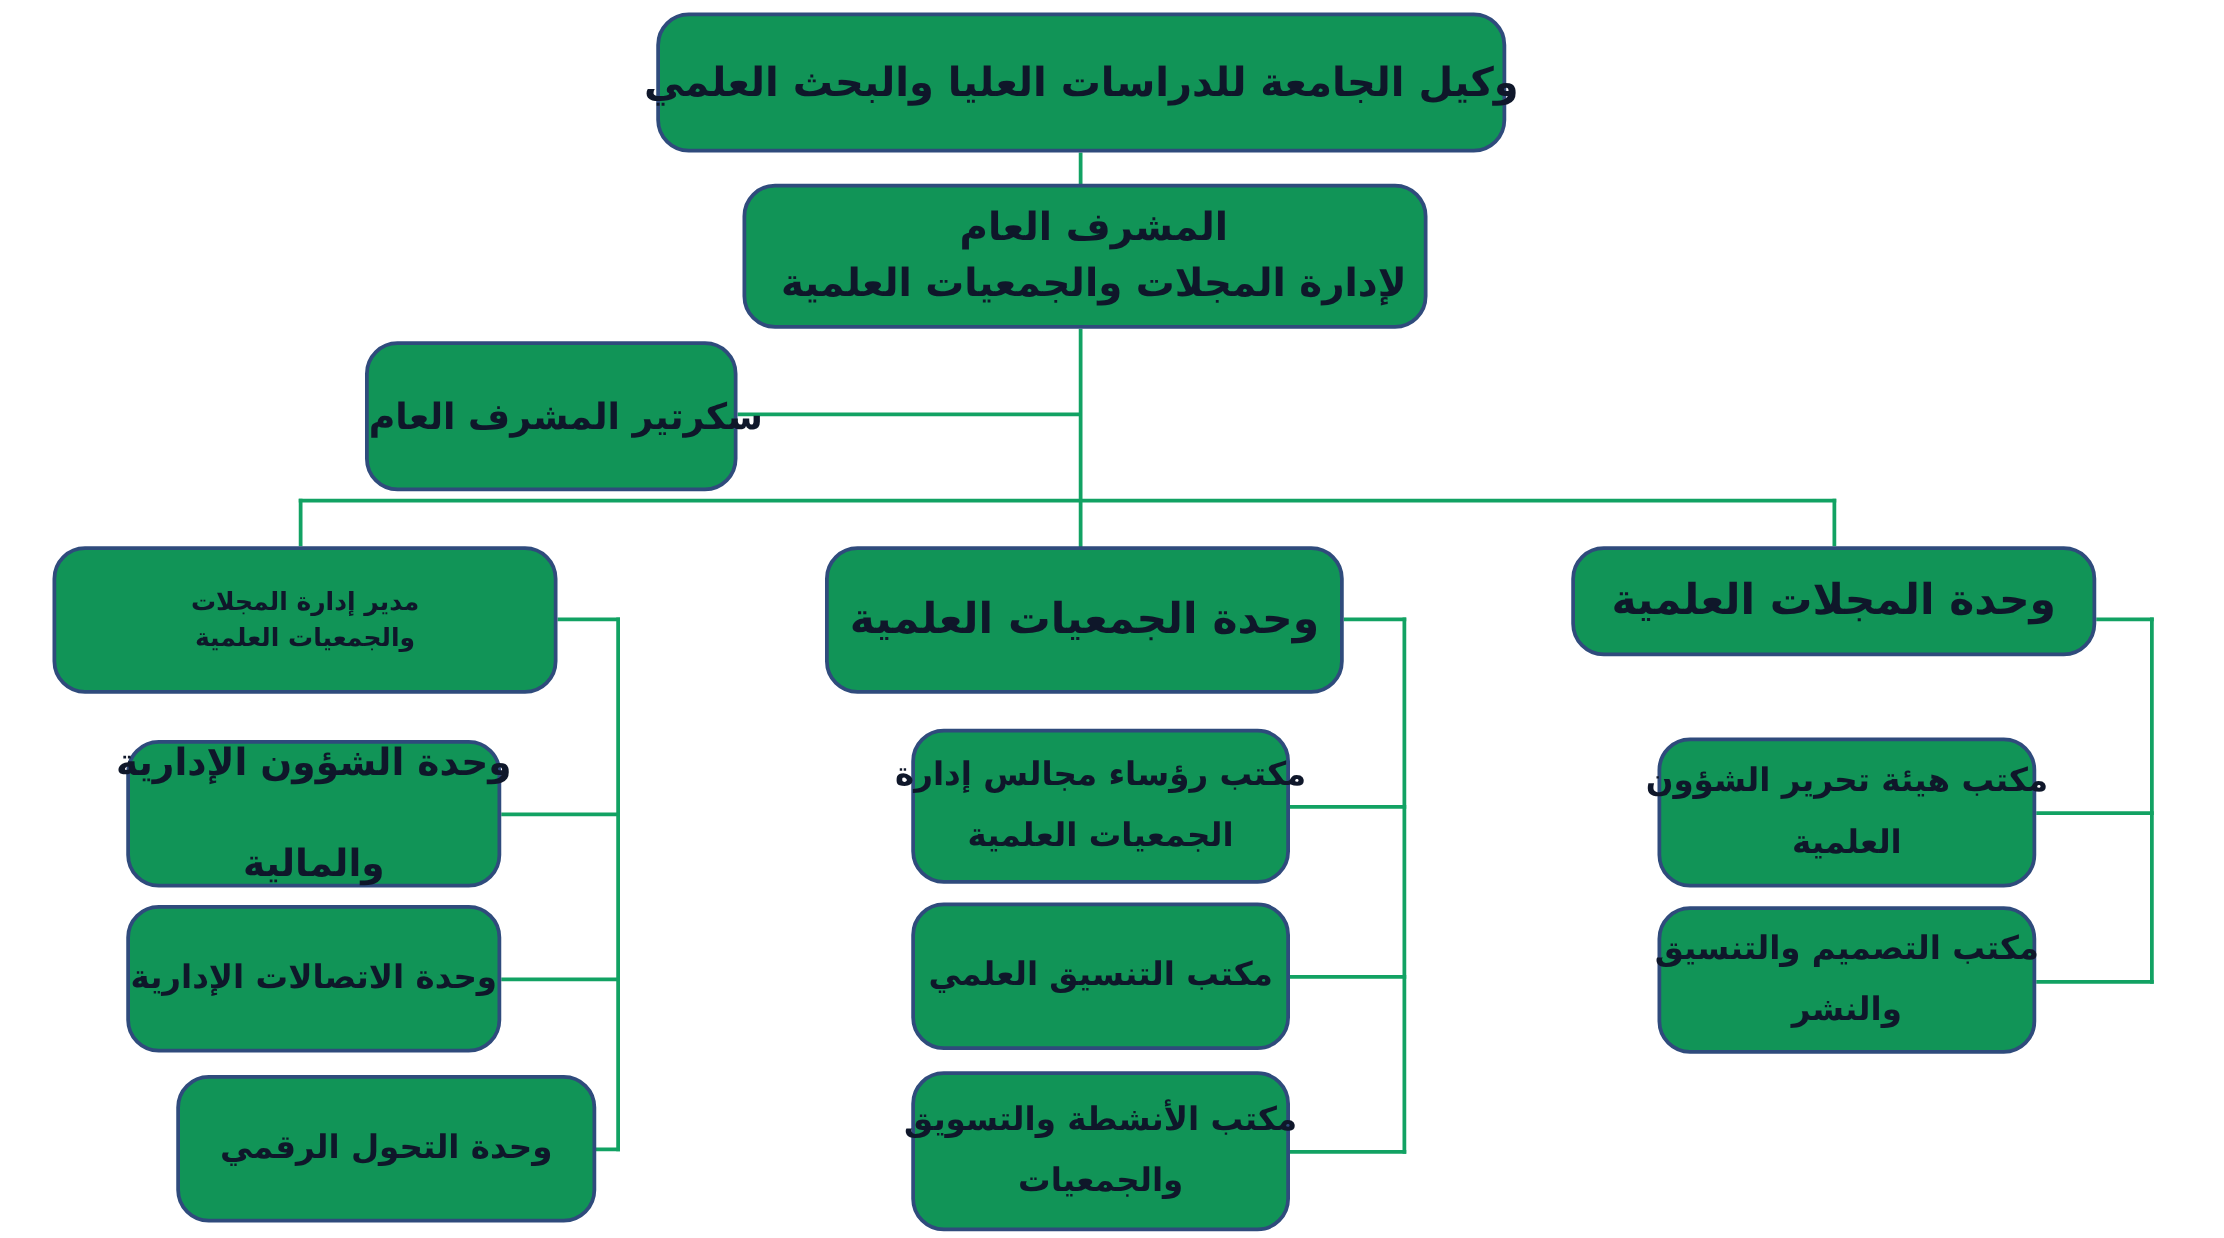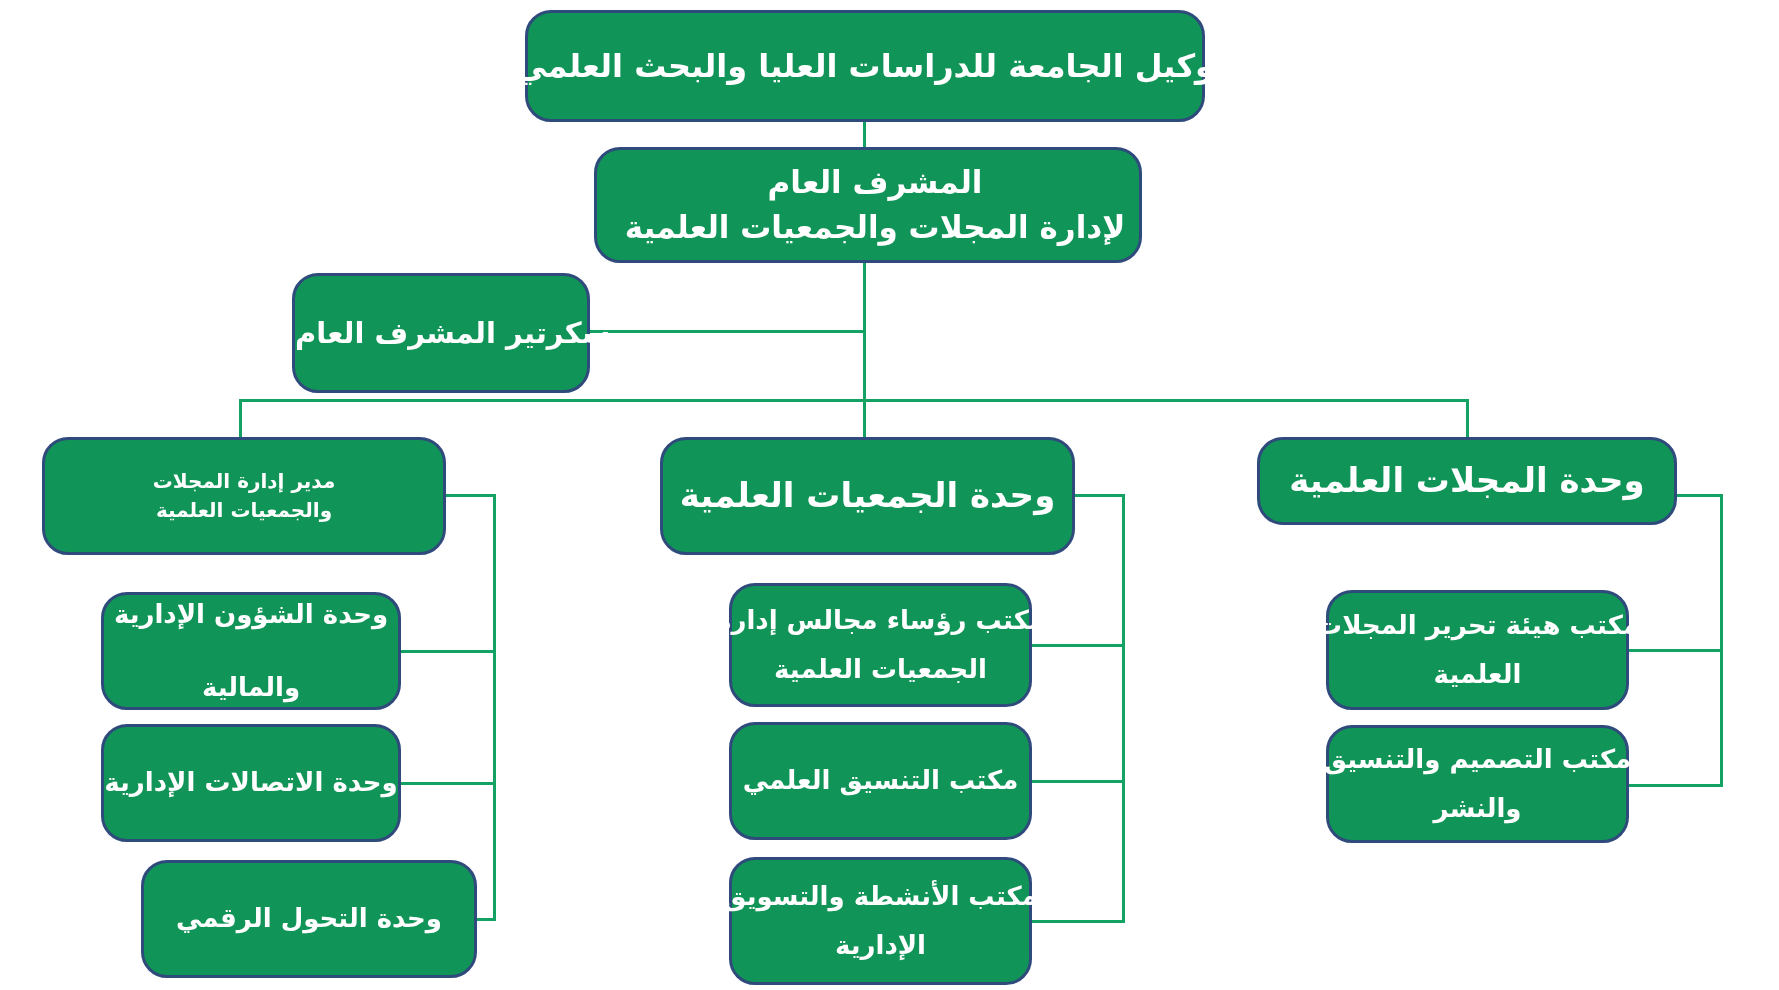--- a/index.html
+++ b/index.html
@@ -15,21 +15,21 @@
     background: #ffffff;
     overflow: hidden;
     direction: rtl;
   }
   .node {
     position: absolute;
     box-sizing: border-box;
     background: #119457;
     border: 3.5px solid #2f4b7c;
     border-radius: 26px;
-    color: #ffffff;
+    color: #0f172a;
     font-weight: 700;
     display: flex;
     flex-direction: column;
     align-items: center;
     justify-content: center;
     text-align: center;
     direction: rtl;
     line-height: 1.45;
   }
   .node .ln { display: block; white-space: nowrap; }
@@ -87,21 +87,21 @@
   </div>
 
   <div class="node" style="left:660px; top:437px; width:415px; height:118px; font-size:34px;">
     <span class="ln">وحدة الجمعيات العلمية</span>
   </div>
 
   <div class="node" style="left:1257px; top:437px; width:420px; height:88px; font-size:34px;">
     <span class="ln">وحدة المجلات العلمية</span>
   </div>
 
-  <div class="node child" style="left:101px; top:592px; width:300px; height:118px; font-size:26px;gap:24px;">
+  <div class="node child" style="left:101px; top:592px; width:300px; height:118px; font-size:30px;gap:24px;">
     <span class="ln">وحدة الشؤون الإدارية</span>
     <span class="ln">والمالية</span>
   </div>
 
   <div class="node child" style="left:101px; top:724px; width:300px; height:118px; font-size:26px;">
     <span class="ln">وحدة الاتصالات الإدارية</span>
   </div>
 
   <div class="node child" style="left:101px; top:860px; width:336px; height:118px; font-size:26px;margin-left:40px;">
     <span class="ln">وحدة التحول الرقمي</span>
@@ -111,25 +111,25 @@
     <span class="ln">مكتب رؤساء مجالس إدارة</span>
     <span class="ln">الجمعيات العلمية</span>
   </div>
 
   <div class="node child" style="left:729px; top:722px; width:303px; height:118px; font-size:26px;">
     <span class="ln">مكتب التنسيق العلمي</span>
   </div>
 
   <div class="node child" style="left:729px; top:857px; width:303px; height:128px; font-size:26px;">
     <span class="ln">مكتب الأنشطة والتسويق</span>
-    <span class="ln">الإدارية</span>
+    <span class="ln">والجمعيات</span>
   </div>
 
   <div class="node child" style="left:1326px; top:590px; width:303px; height:120px; font-size:26px;">
-    <span class="ln">مكتب هيئة تحرير المجلات</span>
+    <span class="ln">مكتب هيئة تحرير الشؤون</span>
     <span class="ln">العلمية</span>
   </div>
 
   <div class="node child" style="left:1326px; top:725px; width:303px; height:118px; font-size:26px;">
     <span class="ln">مكتب التصميم والتنسيق</span>
     <span class="ln">والنشر</span>
   </div>
 
 </div>
 

